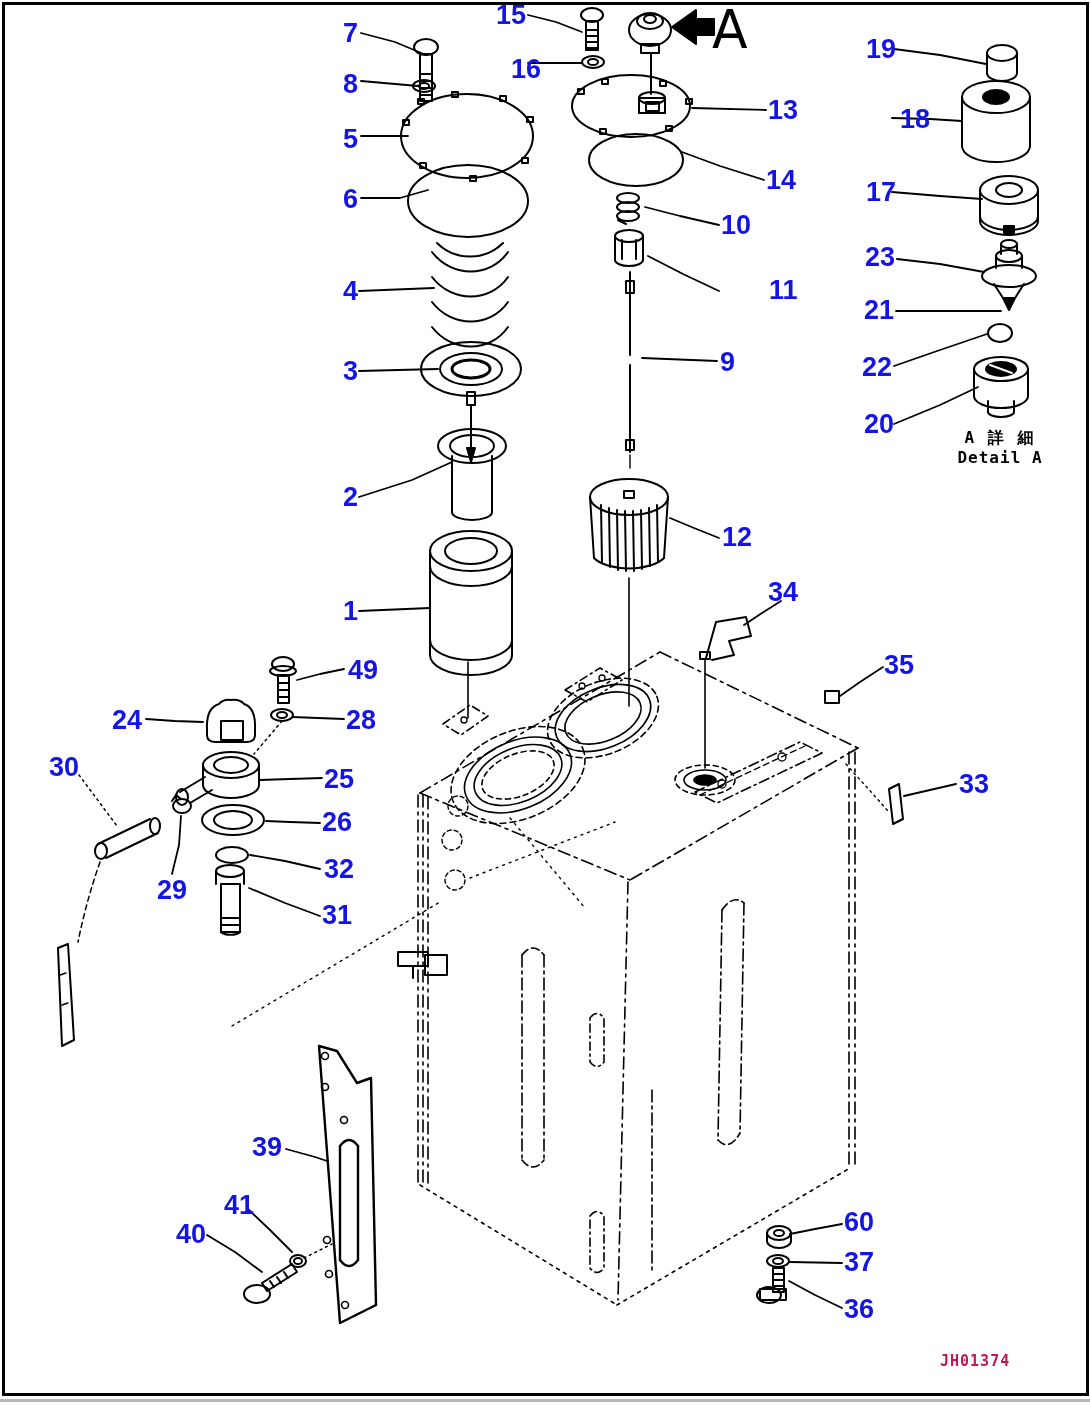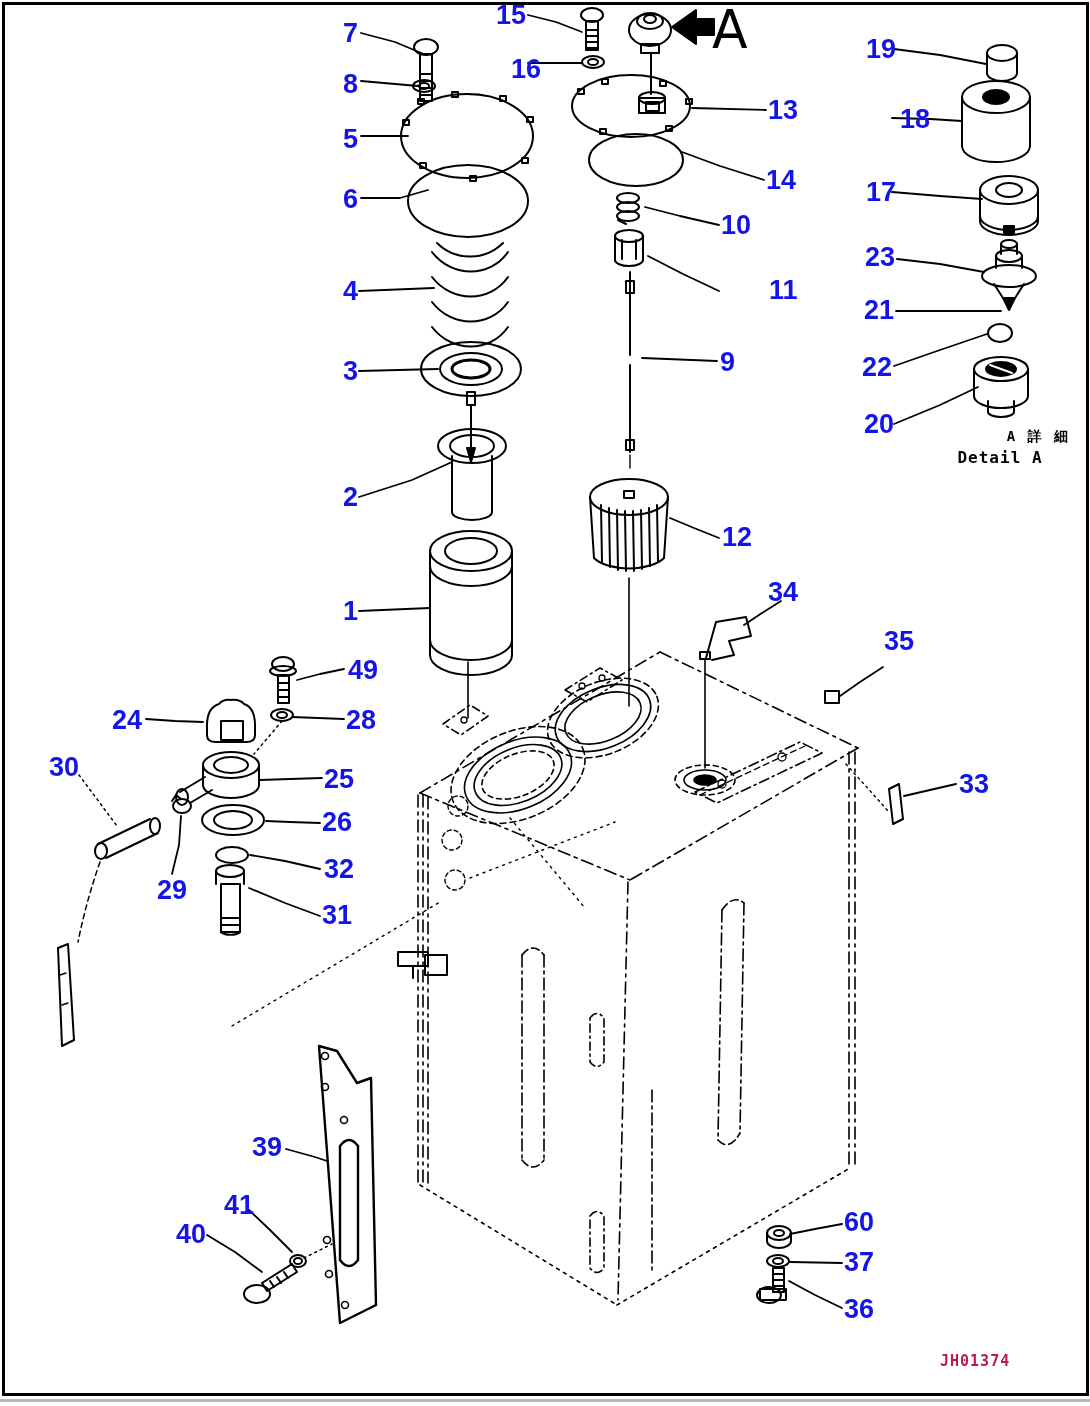--- a/index.html
+++ b/index.html
@@ -5,22 +5,22 @@
   html,body{margin:0;padding:0;background:#fff;}
   #stage{position:relative;width:1090px;height:1406px;background:#fff;overflow:hidden;
          font-family:"Liberation Sans",sans-serif;}
   #frame{position:absolute;left:2px;top:2px;width:1081px;height:1388px;border:3px solid #000;}
   #bottom-strip{position:absolute;left:0;top:1399px;width:1090px;height:3px;background:#b9b9b9;}
   svg{position:absolute;left:0;top:0;}
   .part-label{position:absolute;font-weight:700;font-size:27px;line-height:1;
               color:var(--label-blue,#1414e6);letter-spacing:0px;}
   .marker-a{position:absolute;left:712px;top:0px;font-size:52px;font-weight:400;color:#000;
             font-family:"DejaVu Sans",sans-serif;transform:scaleY(1.02);}
-  .detail-jp{position:absolute;left:930px;top:428px;width:140px;text-align:right;
-             font-family:"DejaVu Sans Mono",monospace;font-size:14px;font-weight:700;color:#000;letter-spacing:2px;}
+  .detail-jp{position:absolute;left:930px;top:428px;width:140px;text-align:center;
+             font-family:"DejaVu Sans Mono",monospace;font-size:16px;font-weight:700;color:#000;letter-spacing:2px;}
   .detail-en{position:absolute;left:930px;top:448px;width:140px;text-align:center;
              font-family:"DejaVu Sans Mono",monospace;font-size:16px;font-weight:700;color:#000;letter-spacing:1px;}
   .drawing-code{position:absolute;left:940px;top:1352px;width:140px;
              font-family:"DejaVu Sans Mono",monospace;font-size:15px;font-weight:600;color:#be185d;letter-spacing:1px;}
 </style>
 </head>
 <body>
 
 <div id="stage">
   <div id="frame"></div>
@@ -470,21 +470,21 @@
       <div class="part-label" style="left: 720px; top: 349px;">9</div>
       <div class="part-label" style="left: 722px; top: 524px;">12</div>
       <div class="part-label" style="left: 866px; top: 36px;">19</div>
       <div class="part-label" style="left: 860px; top: 106px; margin-left: 40px;">18</div>
       <div class="part-label" style="left: 866px; top: 179px;">17</div>
       <div class="part-label" style="left: 865px; top: 244px;">23</div>
       <div class="part-label" style="left: 864px; top: 297px;">21</div>
       <div class="part-label" style="left: 862px; top: 354px;">22</div>
       <div class="part-label" style="left: 864px; top: 411px;">20</div>
       <div class="part-label" style="left: 768px; top: 579px;">34</div>
-      <div class="part-label" style="left: 884px; top: 628px;">35</div>
+      <div class="part-label" style="left: 884px; top: 652px;">35</div>
       <div class="part-label" style="left: 348px; top: 657px;">49</div>
       <div class="part-label" style="left: 112px; top: 707px;">24</div>
       <div class="part-label" style="left: 346px; top: 707px;">28</div>
       <div class="part-label" style="left: 324px; top: 766px;">25</div>
       <div class="part-label" style="left: 49px; top: 754px;">30</div>
       <div class="part-label" style="left: 322px; top: 809px;">26</div>
       <div class="part-label" style="left: 324px; top: 856px;">32</div>
       <div class="part-label" style="left: 157px; top: 877px;">29</div>
       <div class="part-label" style="left: 322px; top: 902px;">31</div>
       <div class="part-label" style="left: 959px; top: 771px;">33</div>

